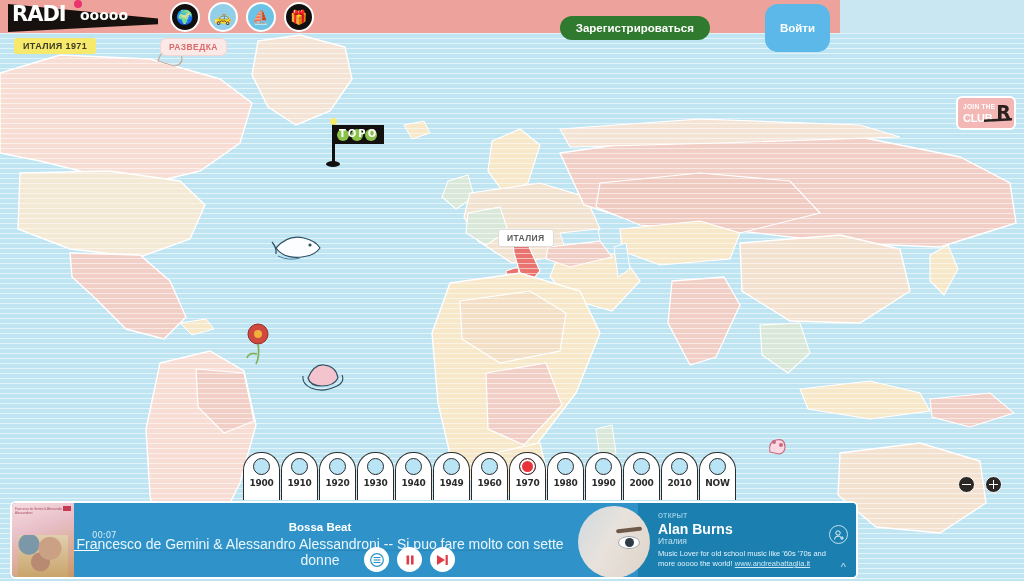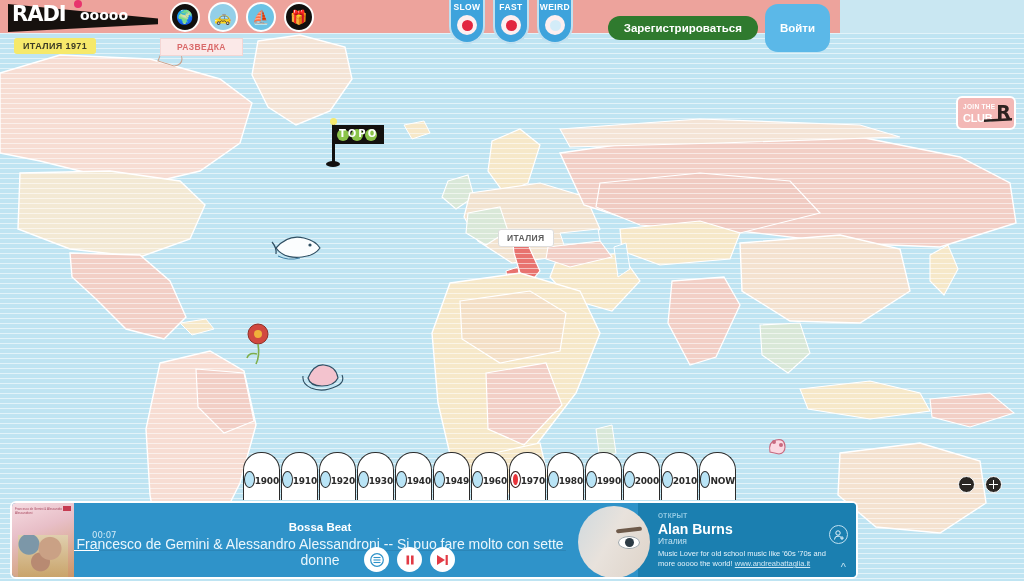--- a/index.html
+++ b/index.html
@@ -79,20 +79,21 @@
   .authbtns { position: absolute; right: 10px; top: 4px; display: flex; gap: 7px; align-items: center; }
   .btn-register {
     background: #2f7a2e; color: #fff; font-size: 11.5px; font-weight: bold;
     padding: 6px 16px; border-radius: 13px; border: none; cursor: pointer;
     font-family: "Liberation Sans", sans-serif;
   }
   .btn-login {
     background: #5bb8e8; color: #fff; font-size: 11.5px; font-weight: bold;
     padding: 18px 15px; border-radius: 13px; border: none; cursor: pointer;
     font-family: "Liberation Sans", sans-serif;
+    margin-left: 48px;
   }
 
   
   .map {
     position: absolute; top: 33px; left: 0; width: 1024px; height: 548px;
     background: #bfe4f2;
     overflow: hidden;
   }
   .ocean-lines {
     position: absolute; inset: 0;
@@ -108,21 +109,21 @@
     position: absolute; left: 14px; top: 5px;
     background: #f6e96b; color: #3b3b26;
     font-size: 9px; font-weight: bold; letter-spacing: 0.4px;
     padding: 3px 9px; border-radius: 3px;
     z-index: 30;
   }
   .badge-scout {
     position: absolute; left: 160px; top: 5px;
     background: #fbe9e8; color: #d96a6a;
     font-size: 8.5px; font-weight: bold; letter-spacing: 0.4px;
-    padding: 3px 16px; border-radius: 0;
+    padding: 3px 8px; border-radius: 6px;
     border: 1px solid #f3d6d4;
     z-index: 30;
   }
   .tooltip-country {
     position: absolute; left: 498px; top: 196px;
     background: #ffffff; color: #5c5c5c;
     font-size: 8.5px; font-weight: bold; letter-spacing: 0.4px;
     padding: 3px 8px; border-radius: 3px;
     border: 1px solid #ddd;
     z-index: 30;
@@ -184,21 +185,21 @@
   .timeline {
     position: absolute; left: 243px; bottom: 81px;
     display: flex; align-items: flex-end; gap: 1px; z-index: 40;
   }
   .decade {
     width: 37px; height: 48px;
     background: #ffffff;
     border: 1.6px solid #2b2b2b;
     border-bottom: none;
     border-radius: 18px 18px 0 0;
-    display: flex; align-items: center;
+    display: flex; flex-direction: column; align-items: center;
     padding-top: 5px; cursor: pointer;
   }
   .decade .dot {
     width: 17px; height: 17px; border-radius: 50%;
     background: #b9e4f6; border: 1.8px solid #2b2b2b;
   }
   .decade.active .dot { background: #e8333a; border-color: #2b2b2b; box-shadow: inset 0 0 0 2px #fff; }
   .decade .lbl {
     margin-top: 3px; font-size: 9px; font-weight: bold; color: #2b2b2b;
     font-family: "DejaVu Sans", sans-serif; letter-spacing: -0.2px;
@@ -596,40 +597,20 @@
       <div class="logo-os">ooooo</div>
     </div>
 
     <div class="navicons" id="navicons">
         <div class="navicon dark">🌍</div>
         <div class="navicon blue">🚕</div>
         <div class="navicon sea">⛵</div>
         <div class="navicon dark">🎁</div>
       </div>
 
-    <div class="moods" id="moods">
-        <div class="mood">
-          <span class="mood-label">SLOW</span>
-          <span class="mood-bulb">
-            <i class="bulb-red"></i>
-          </span>
-        </div>
-        <div class="mood">
-          <span class="mood-label">FAST</span>
-          <span class="mood-bulb">
-            <i class="bulb-red"></i>
-          </span>
-        </div>
-        <div class="mood">
-          <span class="mood-label">WEIRD</span>
-          <span class="mood-bulb">
-            <i class="bulb-ice"></i>
-          </span>
-        </div>
-      </div>
 
     <div class="authbtns">
       <button class="btn-register">Зарегистрироваться</button>
       <button class="btn-login">Войти</button>
     </div>
   </div>
 
 </div>
 
 </body></html>

